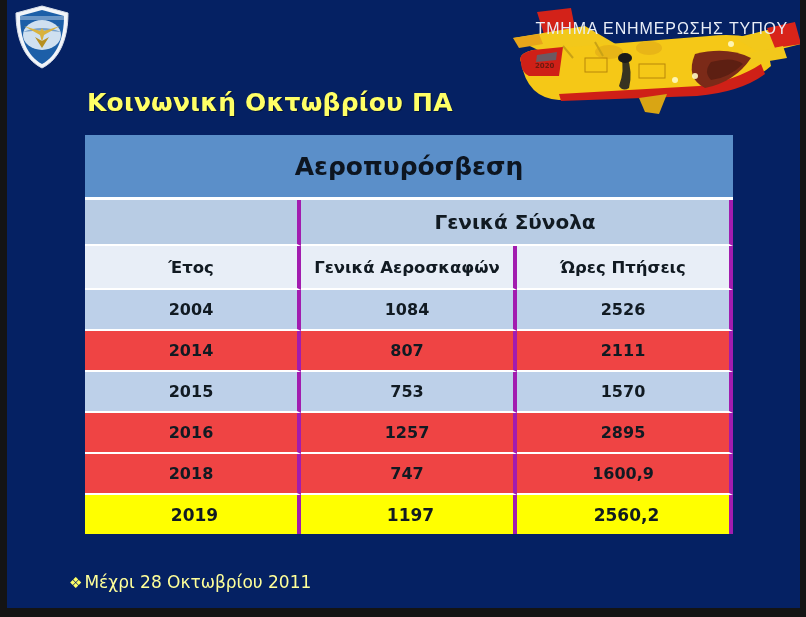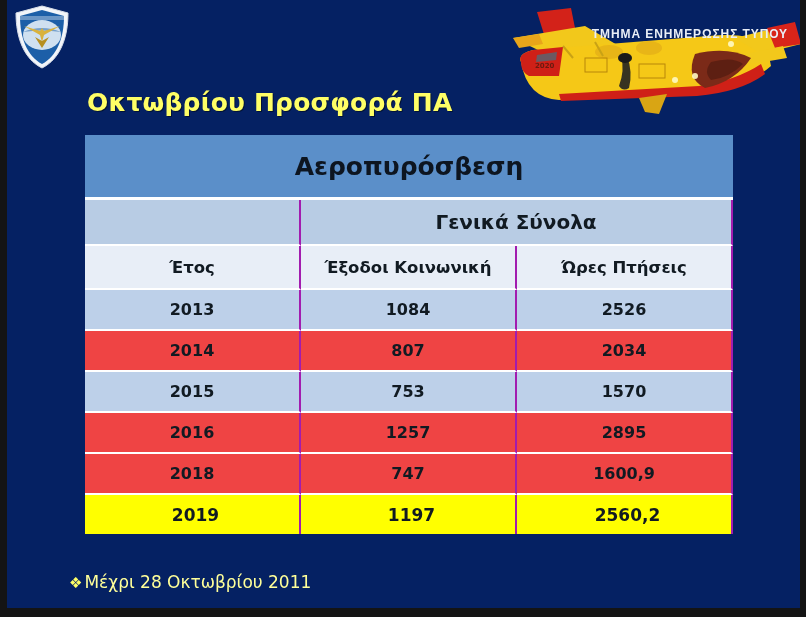--- a/index.html
+++ b/index.html
@@ -37,28 +37,27 @@
   #aircraft {
     position: absolute;
     left: 492px;
     top: 2px;
     width: 310px;
     height: 125px;
   }
   #press-label {
     position: absolute;
     right: 12px;
-    top: 27px;
+    top: 20px;
     color: #e9eef7;
-    font-size: 12px;
+    font-size: 16px;
     letter-spacing: 0.9px;
     font-family: "Liberation Sans", sans-serif;
     white-space: nowrap;
     z-index: 5;
-    font-weight: bold;
   }
   #slide-title {
     position: absolute;
     left: 80px;
     top: 88px;
     color: #ffff66;
     font-size: 25px;
     font-weight: bold;
     letter-spacing: 0.2px;
     font-family: "DejaVu Sans", sans-serif;
@@ -78,21 +77,21 @@
     border-spacing: 0;
     width: 648px;
     table-layout: fixed;
     font-family: "DejaVu Sans", sans-serif;
   }
   table.data td {
     padding: 0;
     text-align: center;
     vertical-align: middle;
     color: #111a22;
-    border-right: 2px solid #a21caf;
+    border-right: 4px solid #a21caf;
     border-bottom: 2px solid #ffffff;
   }
   td.last-col { border-right: none; }
 
   .c-year  { width: 97px; }
   .c-sorties { width: 319px; }
   .c-hours { width: 232px; }
 
   tr.title-row td {
     background: #5b8fc9;
@@ -203,49 +202,49 @@
         <circle cx="196" cy="74" r="3" fill="#fff9c4" opacity="0.9"></circle>
         <circle cx="232" cy="42" r="3" fill="#fff9c4" opacity="0.9"></circle>
 
         <path d="M140 96 L168 92 L160 112 L146 110 Z" fill="#d9a514"></path>
       </g>
     </svg>
   </div>
 
   <div id="press-label">ΤΜΗΜΑ ΕΝΗΜΕΡΩΣΗΣ ΤΥΠΟΥ</div>
 
-  <div id="slide-title">Οκτωβρίου Προσφορά ΠΑ</div>
+  <div id="slide-title">Κοινωνική Οκτωβρίου ΠΑ</div>
 
   <div id="table-wrap">
     <table class="data">
       <tbody>
         <tr class="title-row">
           <td colspan="3" class="last-col">Αεροπυρόσβεση</td>
         </tr>
 
         <tr class="group-row">
           <td class="c-year"></td>
           <td colspan="2" class="last-col">Γενικά Σύνολα</td>
         </tr>
 
         <tr class="head-row">
           <td class="c-year">Έτος</td>
-          <td class="c-sorties">Έξοδοι Κοινωνική</td>
+          <td class="c-sorties">Γενικά Αεροσκαφών</td>
           <td class="c-hours last-col">Ώρες Πτήσεις</td>
         </tr>
 
         <tr class="data-row band-a">
-          <td class="c-year">2013</td>
+          <td class="c-year">2004</td>
           <td class="c-sorties">1084</td>
           <td class="c-hours last-col">2526</td>
         </tr>
         <tr class="data-row band-b">
           <td class="c-year">2014</td>
           <td class="c-sorties">807</td>
-          <td class="c-hours last-col">2034</td>
+          <td class="c-hours last-col">2111</td>
         </tr>
         <tr class="data-row band-a">
           <td class="c-year">2015</td>
           <td class="c-sorties">753</td>
           <td class="c-hours last-col">1570</td>
         </tr>
         <tr class="data-row band-b">
           <td class="c-year">2016</td>
           <td class="c-sorties">1257</td>
           <td class="c-hours last-col">2895</td>

